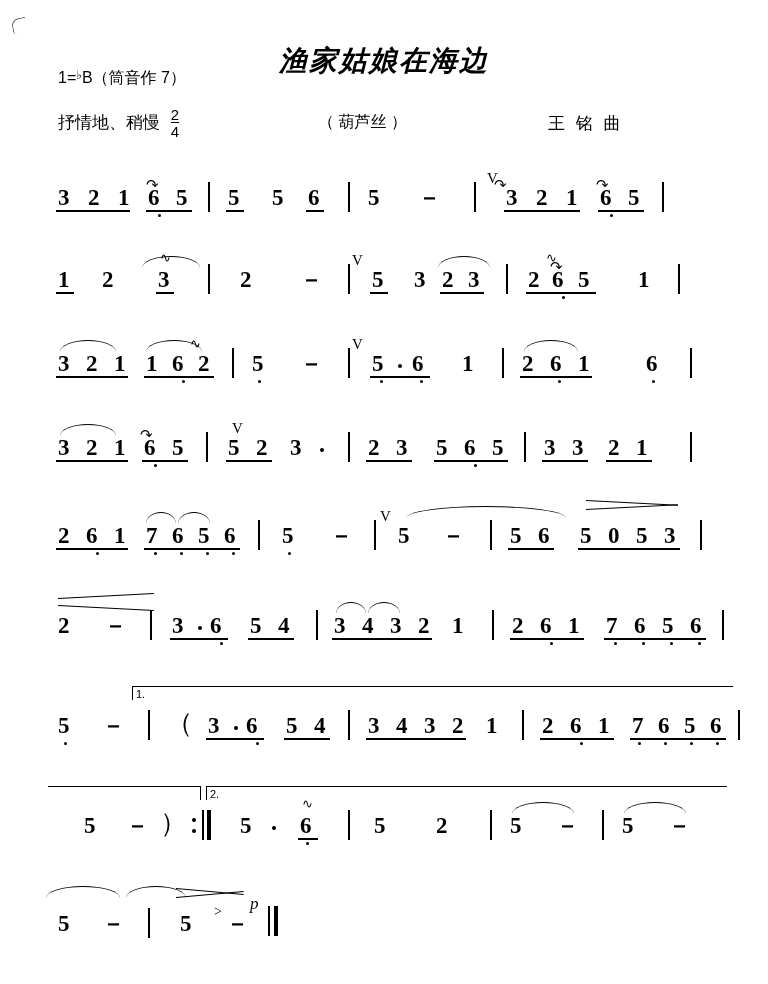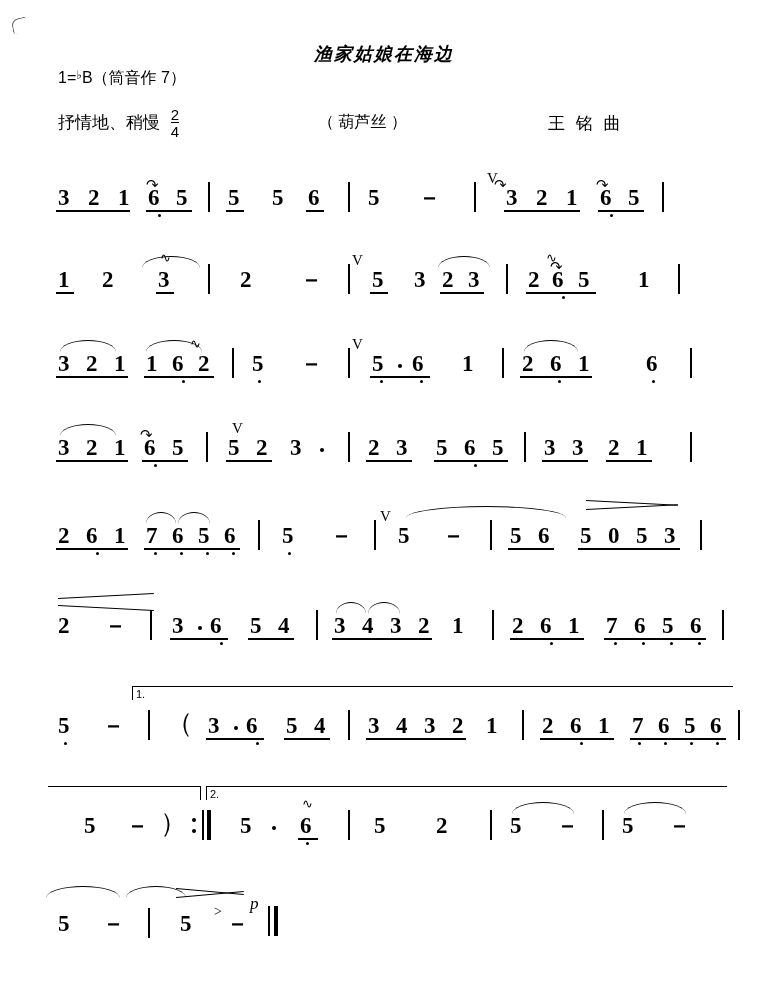--- a/index.html
+++ b/index.html
@@ -22,21 +22,21 @@
   }
   
   .title {
     position: absolute;
     top: 42px;
     left: 0;
     width: 768px;
     text-align: center;
     font-family: "DejaVu Serif", serif;
     font-weight: bold;
-    font-size: 18px;
+    font-size: 28px;
     letter-spacing: 2px;
     font-style: italic;
   }
   .key-line {
     position: absolute;
     top: 68px;
     left: 58px;
     font-size: 16px;
     font-family: "Liberation Sans", sans-serif;
   }

